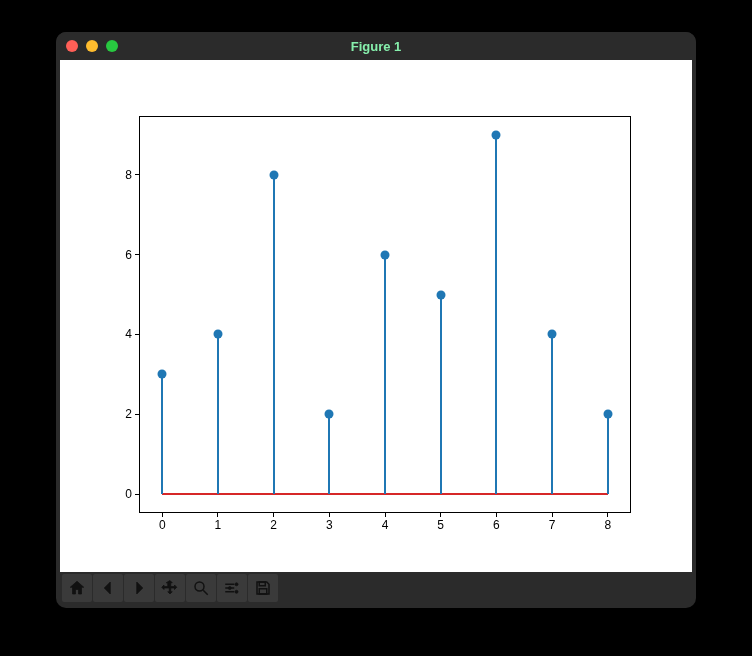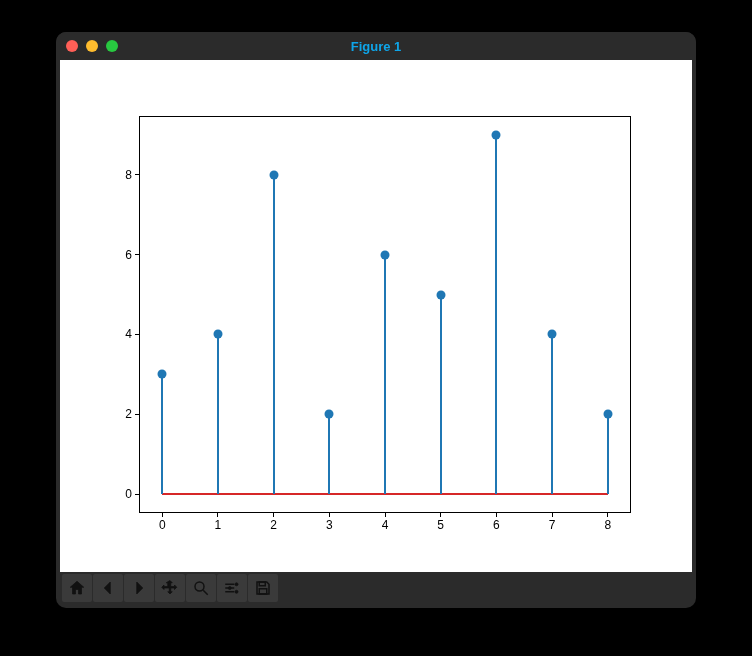--- a/index.html
+++ b/index.html
@@ -39,21 +39,21 @@
   }
   .tl {
     width: 12px;
     height: 12px;
     border-radius: 50%;
   }
   .tl-red { background: #ff5f57; }
   .tl-yellow { background: #febc2e; }
   .tl-green { background: #28c840; }
   .title {
-    color: #0ea5e9;
+    color: #86efac;
     font-size: 13px;
     font-weight: 600;
   }
   .figure-canvas {
     position: absolute;
     left: 4px;
     right: 4px;
     top: 28px;
     bottom: 36px;
     background: #ffffff;

